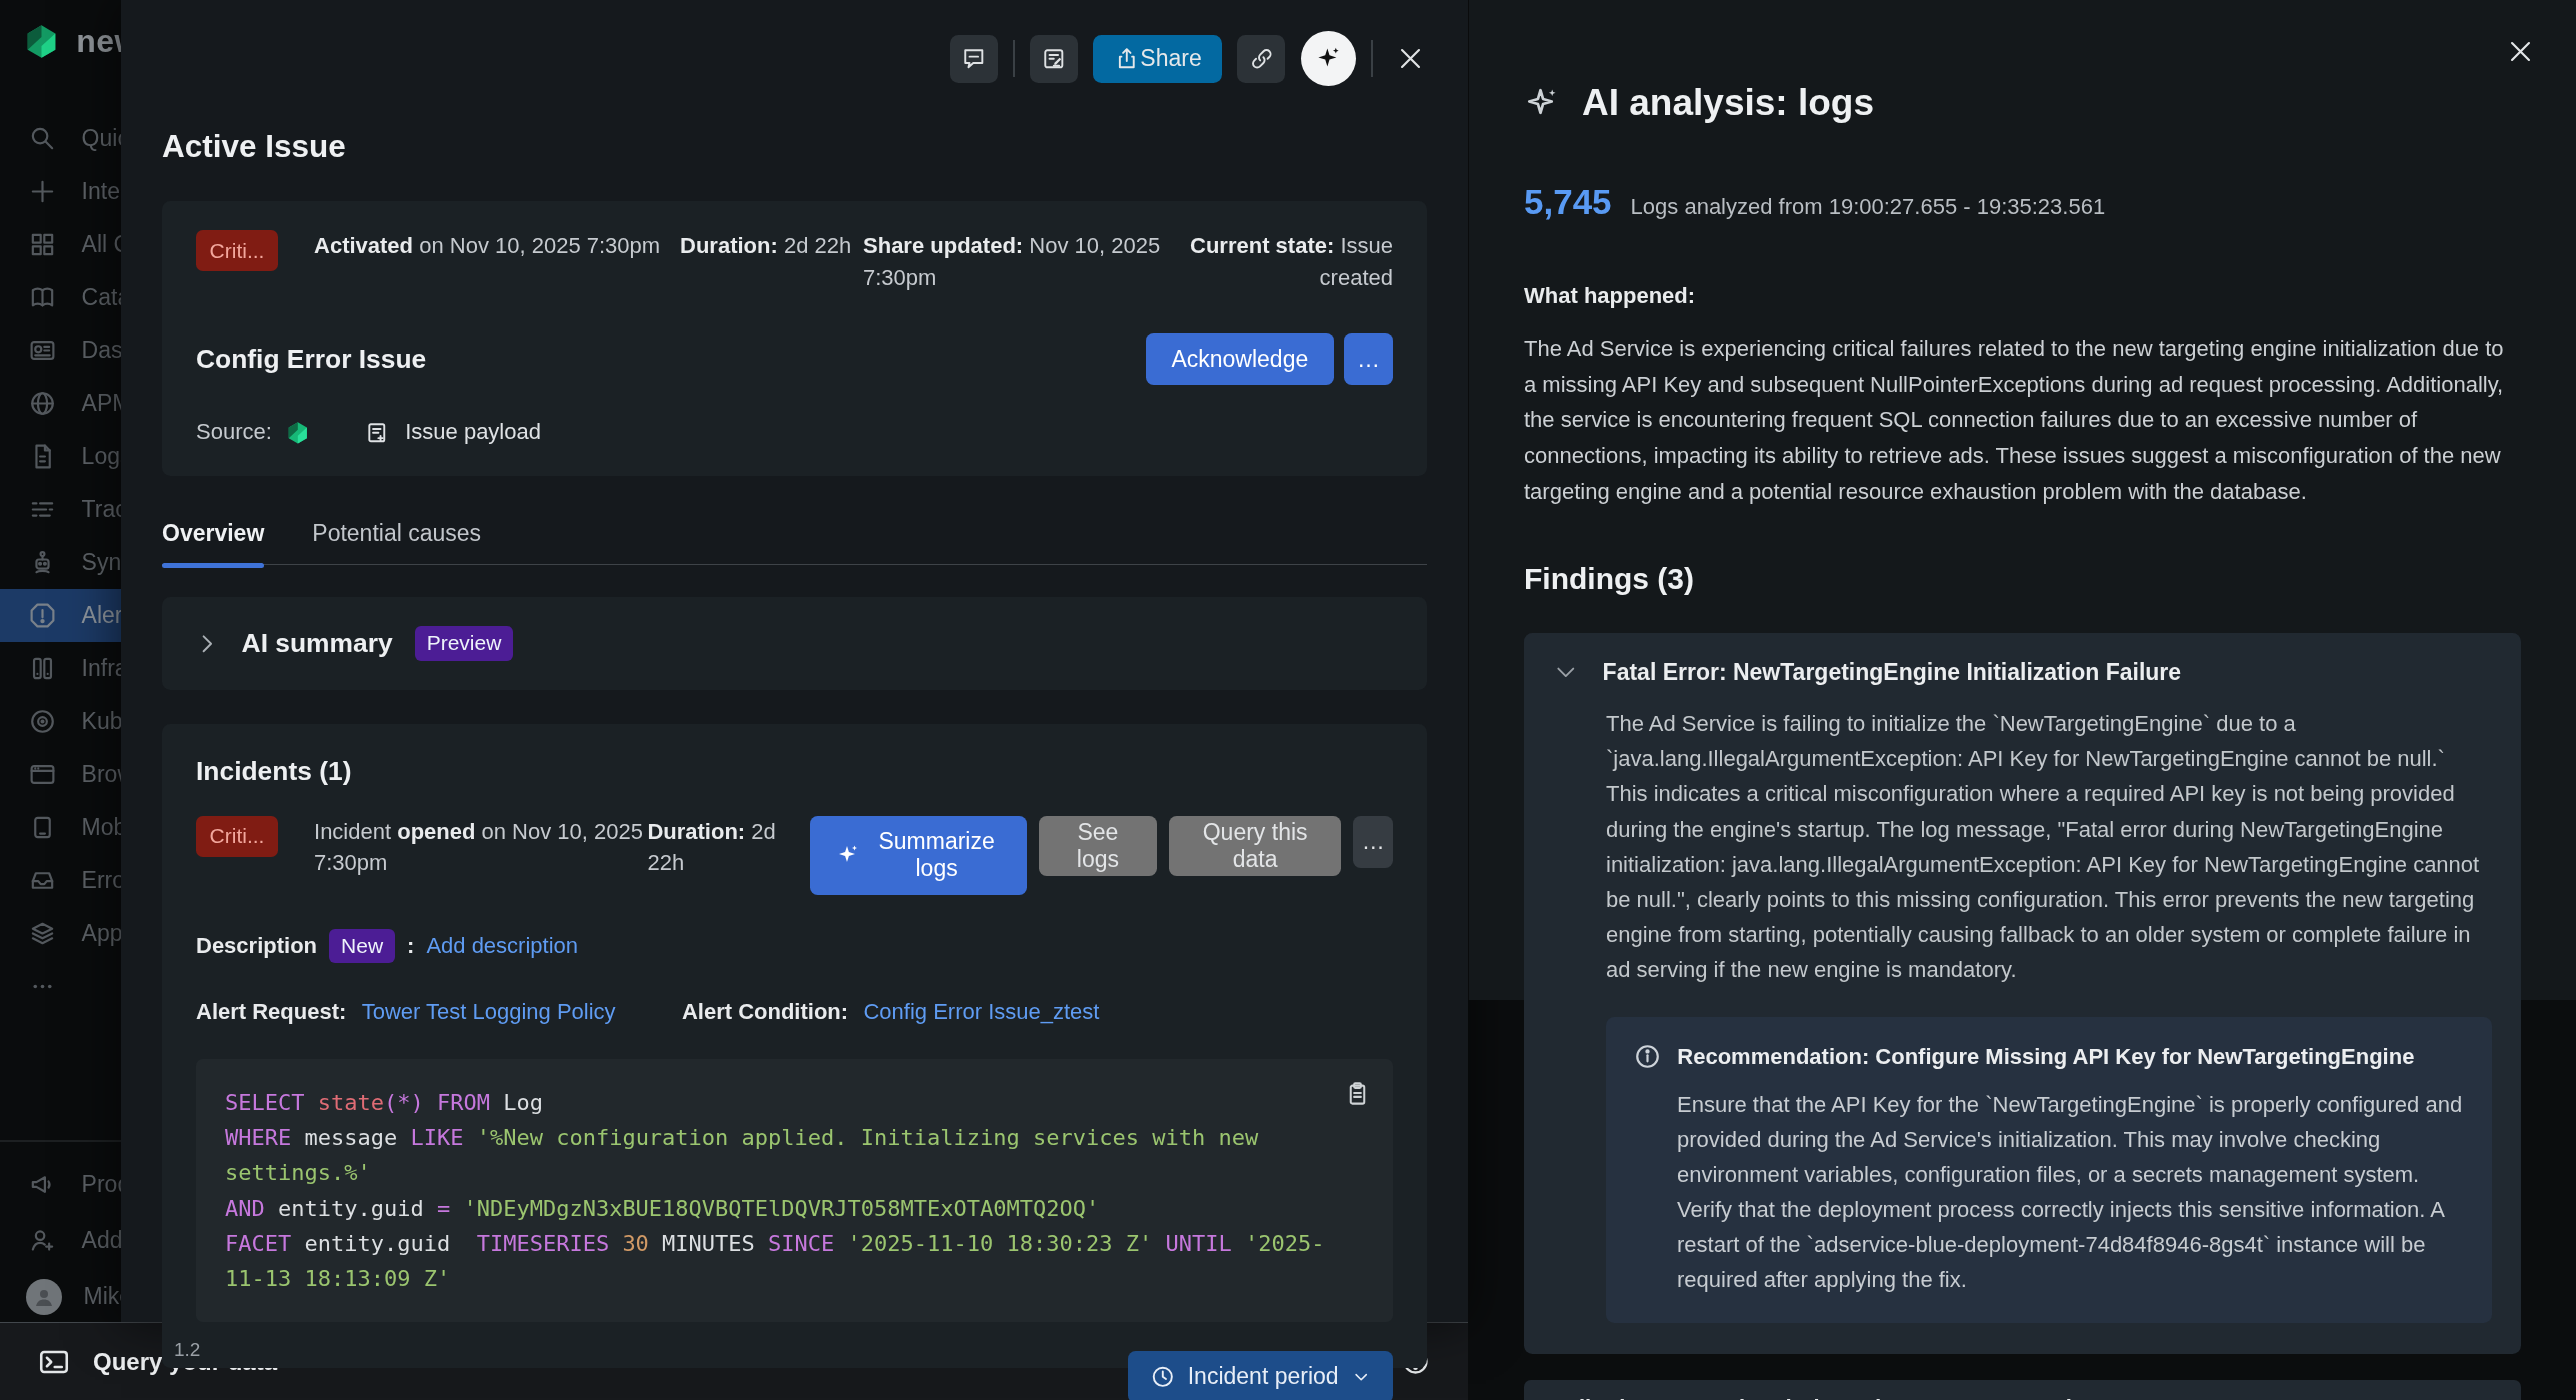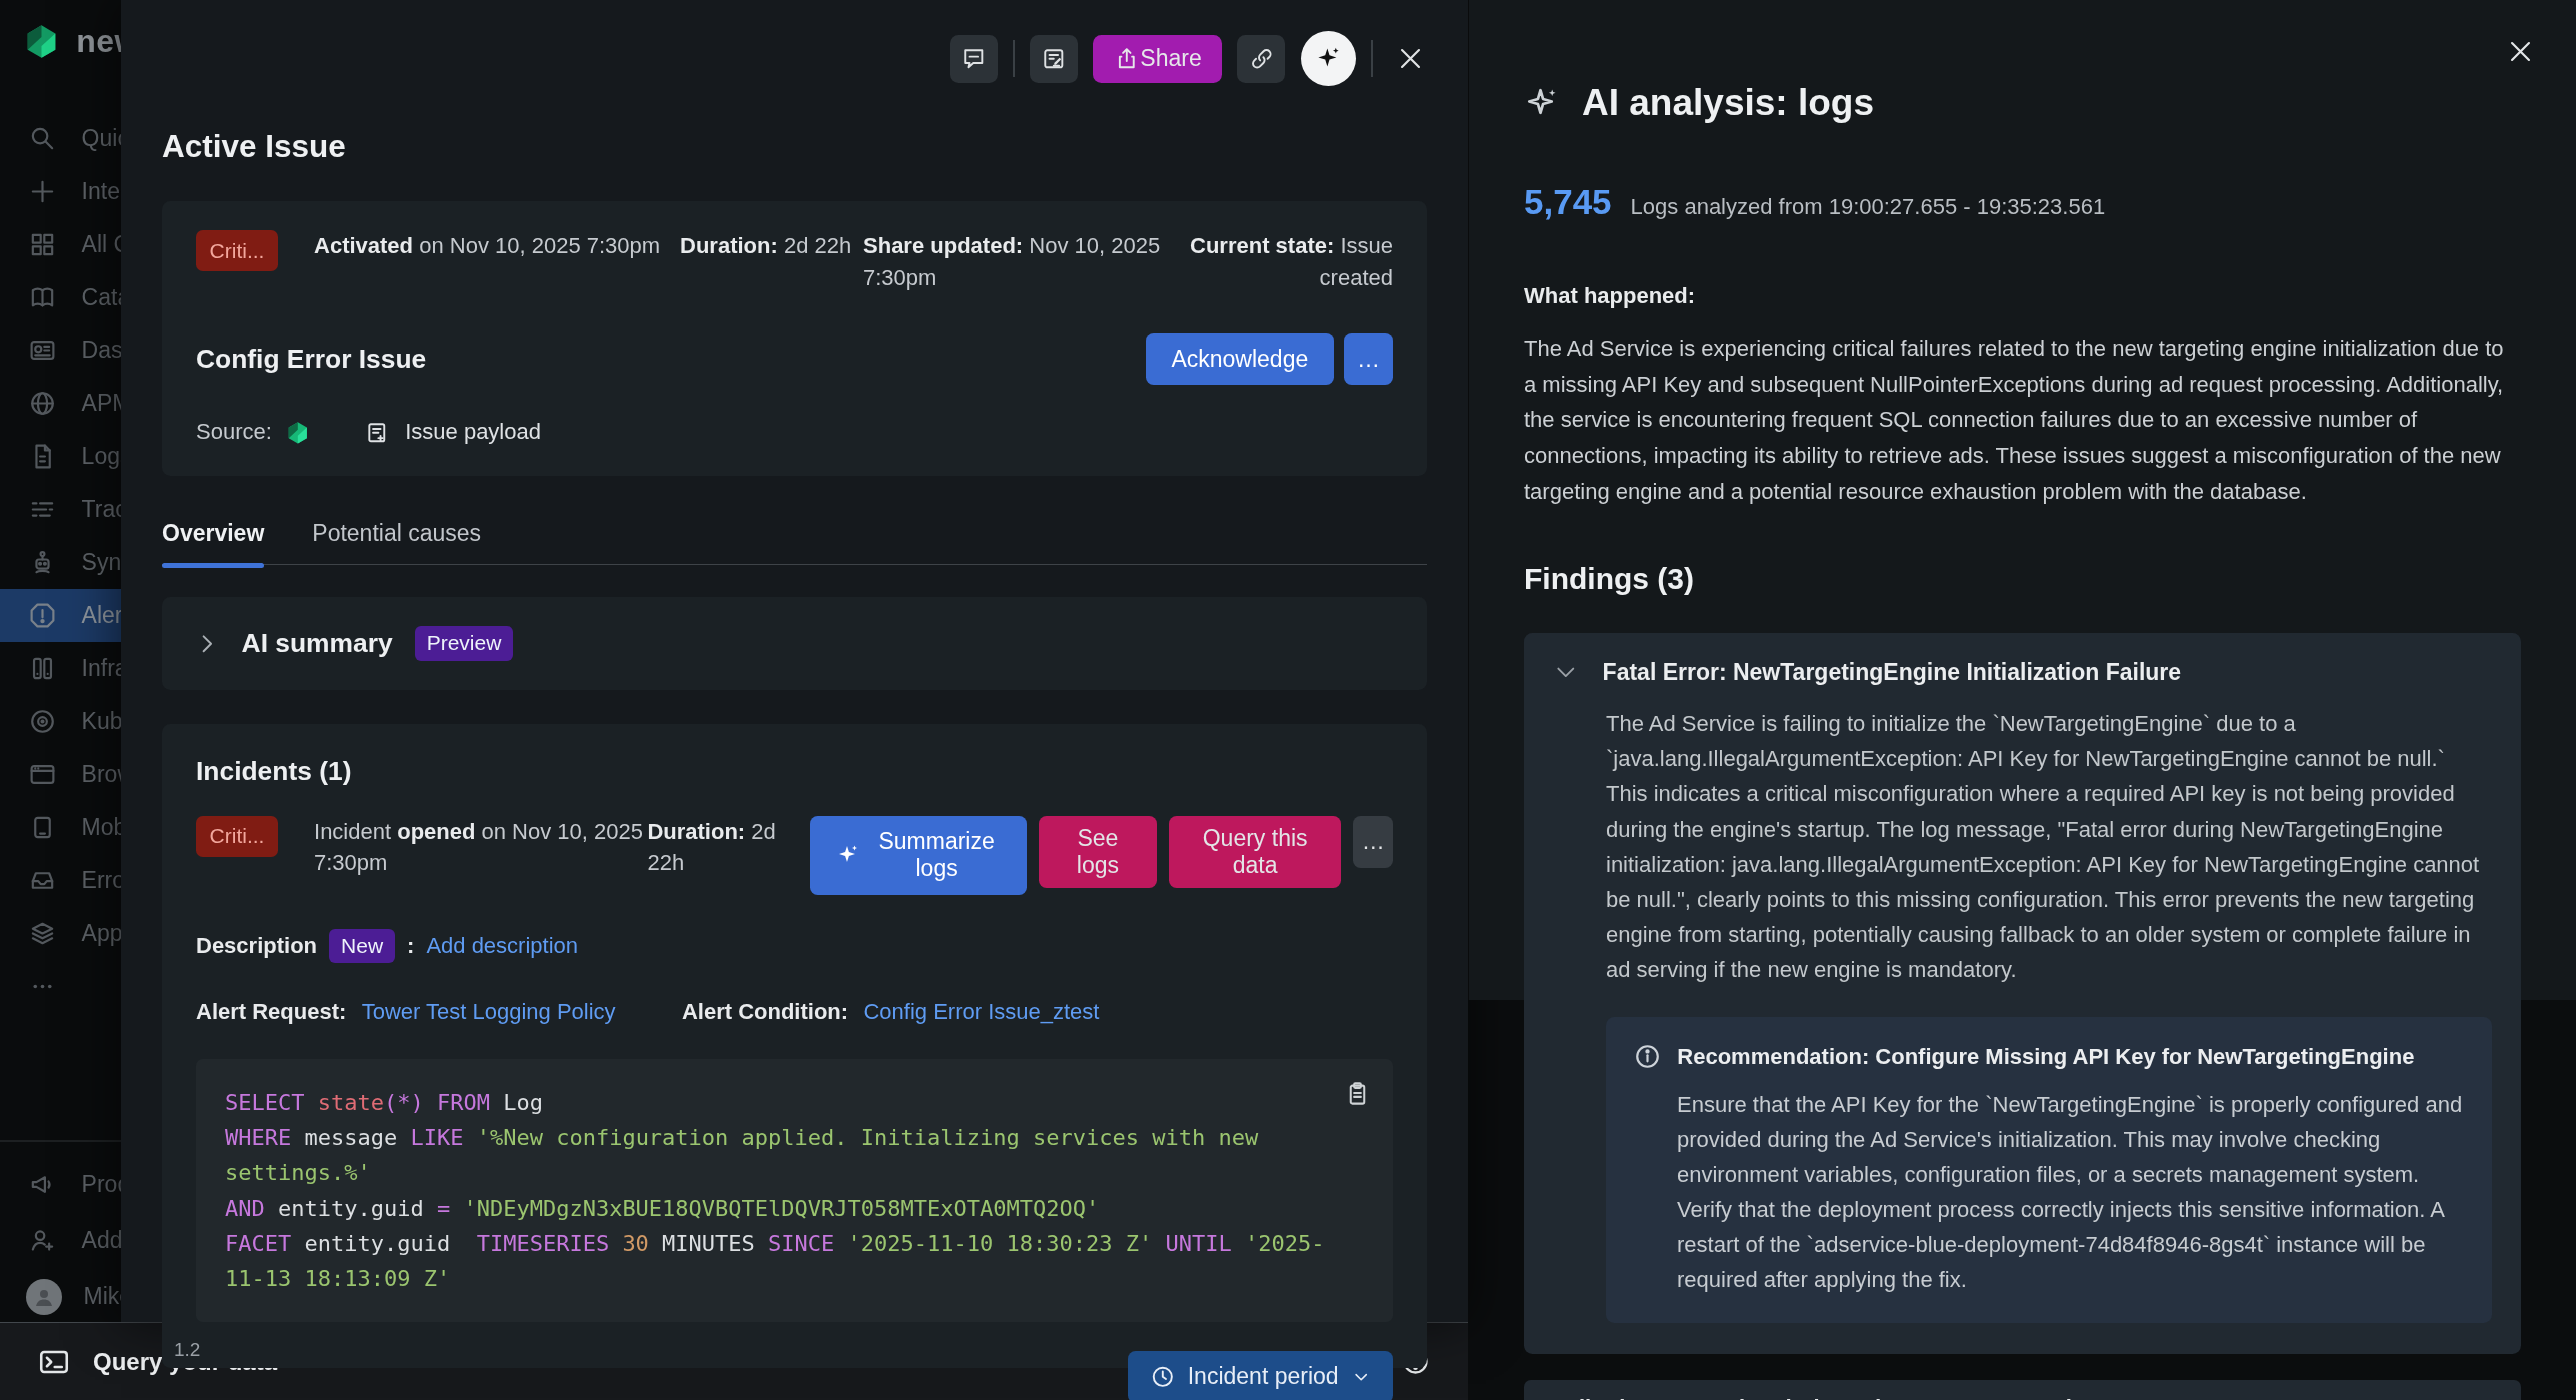--- a/index.html
+++ b/index.html
@@ -25,21 +25,21 @@
   
   .bottom-bar{position:absolute;left:0;top:1322px;width:1468px;height:78px;background:#17191c;border-top:1.7px solid #42474c;display:flex;align-items:center;padding:0 37px;gap:22px;}
   .bottom-bar .lbl{font-size:24px;font-weight:bold;color:#eceef0;}
   .bottom-bar .icn{color:#e3e6e8;}
   .bb-help{margin-left:auto;color:#dfe2e5;cursor:pointer;}
 
   
   .modal{position:absolute;left:121px;top:0;width:1347px;height:1322px;background:#15191d;box-shadow:0 0 51px rgba(0,0,0,.6);}
   .m-toolbar{position:absolute;top:31px;right:36px;display:flex;align-items:center;gap:15.3px;}
   .tb-btn{width:48px;height:48px;border-radius:8.5px;background:#2c3237;display:flex;align-items:center;justify-content:center;color:#dfe2e4;cursor:pointer;}
-  .tb-share{height:48px;border-radius:8.5px;background:#a21caf;display:flex;align-items:center;gap:1px;padding:0 20.4px;color:#e6e8ea;font-size:23px;cursor:pointer;}
+  .tb-share{height:48px;border-radius:8.5px;background:#0369a1;display:flex;align-items:center;gap:1px;padding:0 20.4px;color:#e6e8ea;font-size:23px;cursor:pointer;}
   .tb-sparkle{width:55px;height:55px;border-radius:50%;background:#f3f4f5;display:flex;align-items:center;justify-content:center;color:#111;cursor:pointer;}
   .tb-div{width:1.7px;height:37px;background:#3a4045;}
   .tb-close{width:44px;height:44px;display:flex;align-items:center;justify-content:center;color:#dfe2e4;cursor:pointer;}
 
   .m-body{position:absolute;left:41px;right:41px;top:128px;}
   .m-title{font-size:31.5px;font-weight:bold;color:#eef0f2;}
 
   .status-card{margin-top:36px;background:#1b2125;border-radius:8.5px;padding:29px 34px 31px 34px;}
   .sc-row1{display:flex;align-items:flex-start;}
   .badge-critical{background:#801c13;color:#f2a79d;font-size:21px;padding:8.5px 13.6px;border-radius:6.8px;flex:none;}
@@ -66,21 +66,21 @@
   .ai-sum-card .chev{color:#aab0b5;}
   .ai-sum-title{font-size:26.4px;font-weight:bold;color:#eef0f2;}
   .badge-blue{background:#4c1d95;color:#eef3fb;font-size:21px;padding:5.1px 12px;border-radius:6px;}
 
   .incidents-card{margin-top:34px;background:#1b2125;border-radius:8.5px;padding:32px 34px 25.6px 34px;position:relative;height:644px;}
   .inc-h{font-size:26.4px;font-weight:bold;color:#eef0f2;}
   .inc-meta{display:flex;align-items:flex-start;margin-top:29px;}
   .inc-opened{width:383px;margin-left:36px;}
   .inc-dur{width:187px;}
   .inc-actions{margin-left:auto;display:flex;gap:12px;align-items:flex-start;}
-  .btn-gray{background:#be185d;color:#e3e5e7;border:none;border-radius:7.7px;font-size:23px;font-family:inherit;padding:9px 22px;cursor:pointer;}
+  .btn-gray{background:#737373;color:#e3e5e7;border:none;border-radius:7.7px;font-size:23px;font-family:inherit;padding:3px 22px;cursor:pointer;}
   .btn-gray-sq{background:#363c42;color:#e3e5e7;border:none;border-radius:7.7px;font-size:23px;width:48px;padding:12.8px 0;cursor:pointer;text-align:center;}
   .desc-row{display:flex;align-items:center;gap:12px;margin-top:34px;font-size:22px;}
   .desc-row b{color:#e9ebed;}
   .link{color:#5f9cf3;cursor:pointer;text-decoration:none;}
   .alert-row{display:flex;align-items:center;gap:15.3px;margin-top:36px;font-size:22px;color:#e9ebed;}
   .alert-cond{margin-left:51px;}
 
   .code-block{margin-top:34px;background:#22282c;border-radius:6.8px;padding:25.6px 29px;position:relative;}
   .code-block pre{font-family:"DejaVu Sans Mono",monospace;font-size:22px;line-height:1.6;white-space:pre-wrap;word-break:break-word;color:#dcdfe2;max-width:1141px;}
   .kw{color:#c678dd;} .fn{color:#e06c75;} .str{color:#9bc56f;} .num{color:#d19a66;} .id{color:#dcdfe2;}

